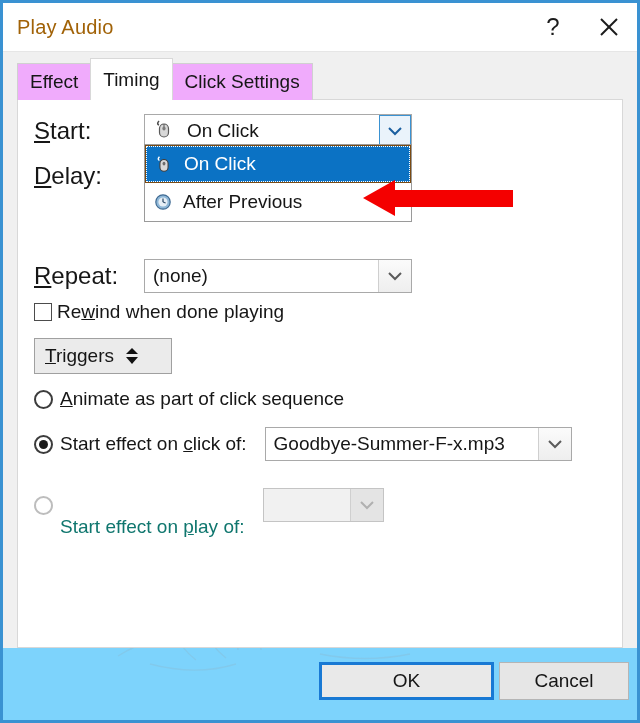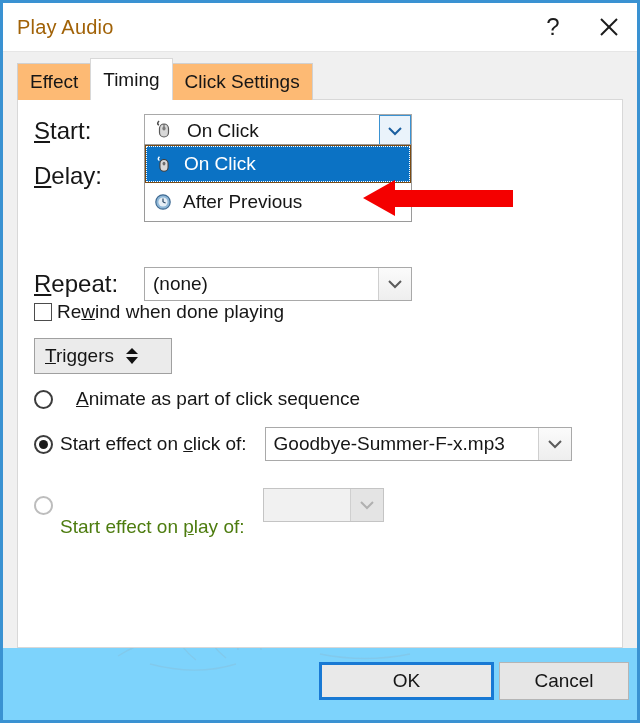--- a/index.html
+++ b/index.html
@@ -69,21 +69,21 @@
     display: flex;
     align-items: flex-end;
     z-index: 3;
   }
   .tab {
     font-size: 19px;
     color: #161616;
     padding: 4px 12px 5px 12px;
     border: 1px solid #d0d0d0;
     border-bottom: none;
-    background: #fdba74;
+    background: #f0abfc;
     margin-right: -1px;
     height: 27px;
     box-sizing: content-box;
     line-height: 27px;
     cursor: default;
   }
   .tab.active {
     background: #ffffff;
     border-color: #d8d8d8;
     position: relative;
@@ -223,21 +223,21 @@
   }
   .radio.checked::after {
     content: "";
     position: absolute;
     left: 3px; top: 3px;
     width: 9px; height: 9px;
     border-radius: 50%;
     background: #1a1a1a;
   }
   .radio.disabled { border-color: #bdbdbd; }
-  .disabled-text { color: #4d7c0f; margin-top: 44px; }
+  .disabled-text { color: #0f766e; margin-top: 44px; }
 
   
   .triggers-btn {
     position: absolute;
     border: 1px solid #a0a0a0;
     background: #ebebeb;
     height: 36px;
     display: flex;
     align-items: center;
     padding: 0 10px;
@@ -338,21 +338,21 @@
           </svg>
         </span>
       </div>
     </div>
 
     <div class="field-row" style="top:62px;">
       <div class="field-label"><span class="mn">D</span>elay:</div>
     </div>
 
 
-    <div class="field-row" style="top:167px;">
+    <div class="field-row" style="top:159px;">
       <div class="field-label"><span class="mn">R</span>epeat:</div>
       <div class="combo" style="width:268px;">
         <span class="combo-text">(none)</span>
         <span class="combo-btn">
           <svg class="chev" width="18" height="12" viewBox="0 0 18 12">
             <polyline points="3,3 9,9 15,3" fill="none" stroke="#5b5b5b" stroke-width="2"></polyline>
           </svg>
         </span>
       </div>
     </div>
@@ -389,21 +389,21 @@
     <div class="triggers-btn" style="left:16px; top:238px; width:138px;">
       <span><span class="mn">T</span>riggers</span>
       <span class="arrows">
         <svg width="16" height="20" viewBox="0 0 16 20">
           <polygon points="8,2 14,8 2,8" fill="#121212"></polygon>
           <polygon points="8,18 14,11 2,11" fill="#121212"></polygon>
         </svg>
       </span>
     </div>
 
-    <div class="radio-row" style="left:16px; top:288px;gap:16px;">
+    <div class="radio-row" style="left:16px; top:288px;">
       <span class="radio"></span>
       <span><span class="mn">A</span>nimate as part of click sequence</span>
     </div>
 
     <div class="radio-row" style="left:16px; top:327px;">
       <span class="radio checked"></span>
       <span>Start effect on <span class="mn">c</span>lick of:</span>
       <span class="combo" style="width:307px; margin-left:18px;">
         <span class="combo-text">Goodbye-Summer-F-x.mp3</span>
         <span class="combo-btn">

